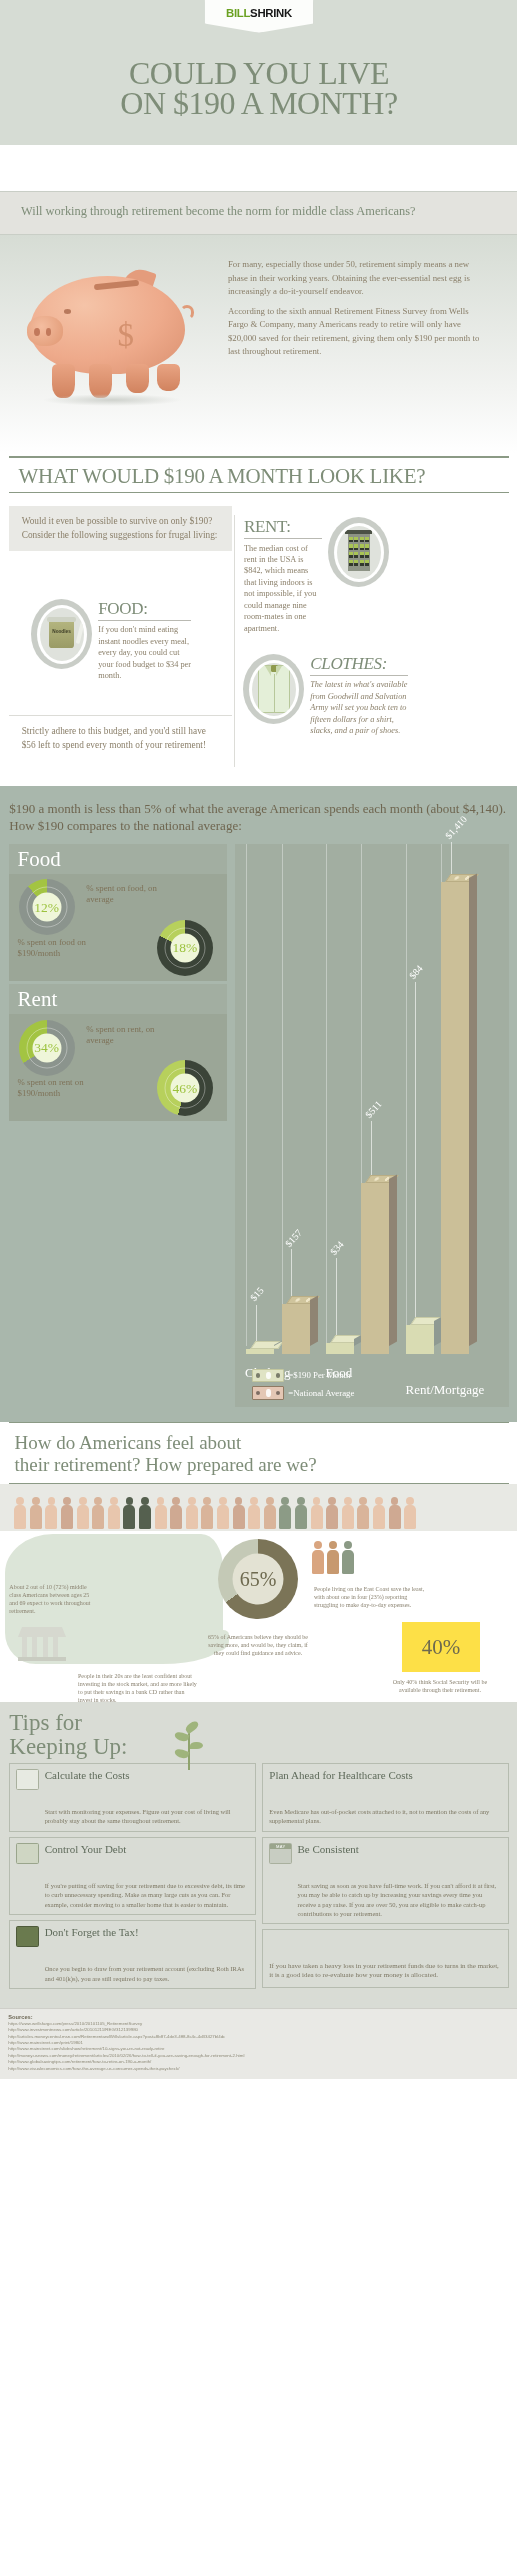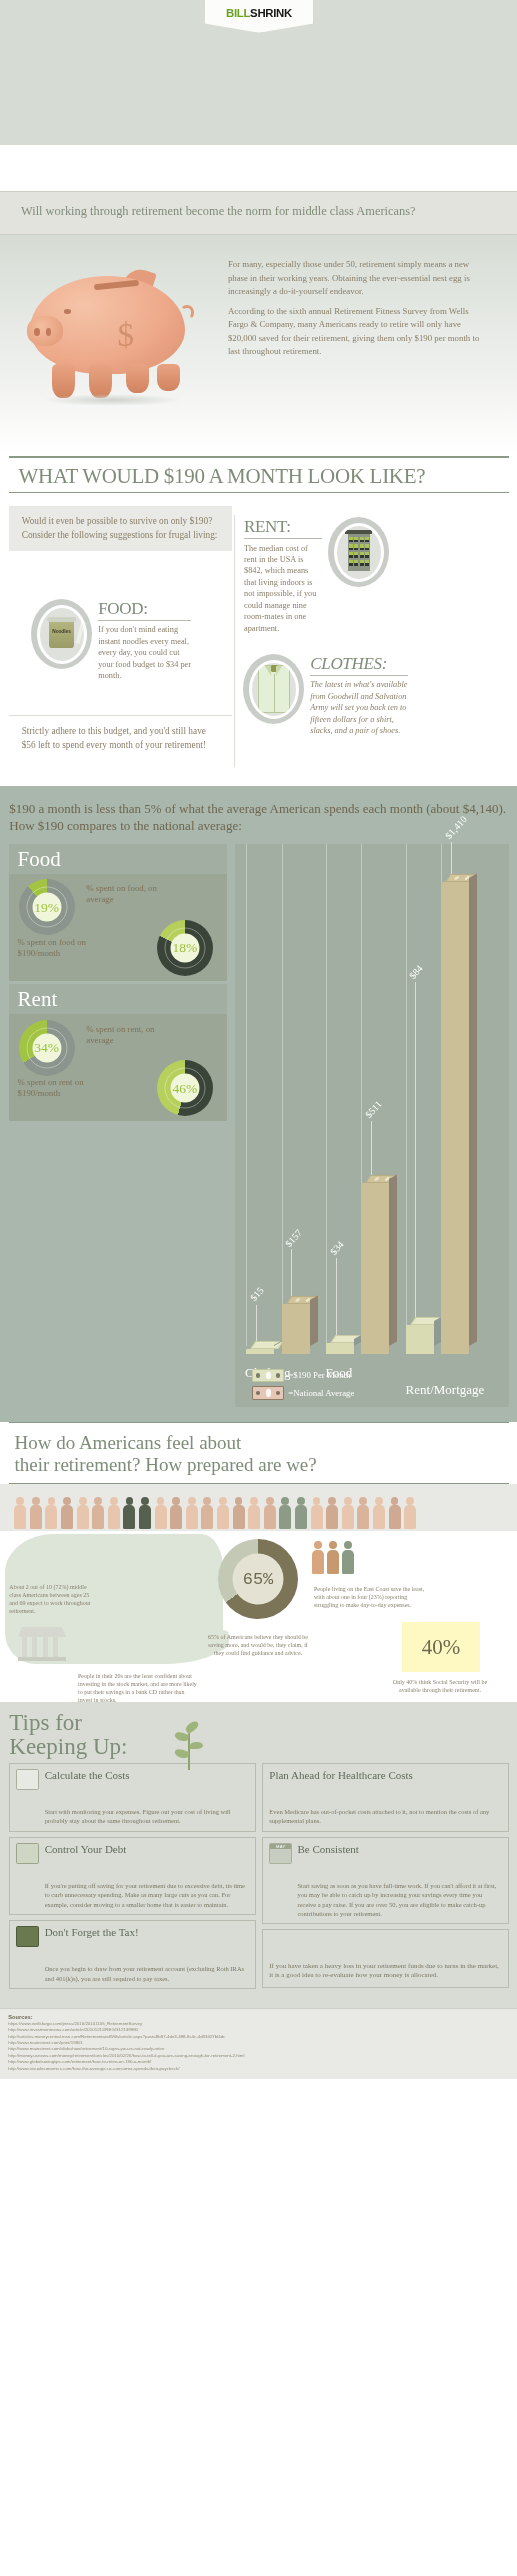--- a/index.html
+++ b/index.html
@@ -188,22 +188,22 @@
      border-radius:4.7px 4.7px 1.6px 1.6px; }
   .retire .mapzone { position:relative; height:171px; background:#fff; }
   .usmap { position:absolute; left:5.2px; top:3.1px; width:218px; height:130px;
      background:#dbe4d6; border-radius:22% 10% 28% 14%/30% 26% 16% 24%; opacity:.95; }
   .usmap:after { content:""; position:absolute; right:-6.2px; bottom:12.4px; width:30px; height:22px;
      background:#dbe4d6; border-radius:40% 20% 50% 30%; }
   .bigdonut { position:absolute; left:218px; top:8.3px; width:80px; height:80px; border-radius:50%;
      background:conic-gradient(#7b7457 0 65%, #c4c9b6 65% 100%); }
   .bigdonut .hole { position:absolute; left:50%; top:50%; transform:translate(-50%,-50%);
      width:51px; height:51px; border-radius:50%; background:#e3e2d3;
-     display:flex; align-items:center; justify-content:center; color:#6e6a4f; font-size:17px;font-family:Liberation Mono, monospace; }
-  .pct40 { position:absolute; right:38px; top:91px; width:78px; height:50px; background:#fef9c3;
+     display:flex; align-items:center; justify-content:center; color:#6e6a4f; font-size:20px; }
+  .pct40 { position:absolute; right:38px; top:91px; width:78px; height:50px; background:#fde047;
      display:flex; align-items:center; justify-content:center; color:#6e6a4f; font-size:21px; }
   .smallnote { position:absolute; font-size:6px; line-height:1.35; color:#8a8270; }
   .n1 { left:9.3px; top:52px; width:88px; }
   .n2 { left:314px; top:54px; width:114px; }
   .n3 { left:206px; top:102px; width:104px; text-align:center; }
   .n4 { left:78px; top:141px; width:119px; }
   .n5 { right:29px; bottom:8.3px; width:98px; text-align:center; }
   .bank { position:absolute; left:17.6px; top:96px; width:48px; height:37px; }
   .bank .roof { width:48px; height:0; border-left:4.1px solid transparent; border-right:4.1px solid transparent;
      border-bottom:10.4px solid #d6d8cf; }
@@ -240,20 +240,24 @@
 <body>
 
 <div class="page">
 
   <div class="hero">
     <div class="logo-wrap">
       <div class="logo">
         <span class="g">BILL</span><span class="k">SHRINK</span>
       </div>
     </div>
+    <h1 class="title">
+      <span>COULD YOU LIVE</span>
+      <span class="l2">ON $190 A MONTH?</span>
+    </h1>
   </div>
 
   <div class="subhead">
     <p>Will working through retirement become the norm for middle class Americans?</p>
   </div>
 
   <div class="intro">
     <div class="pigcol">
       <div class="piggy">
         <div class="ear"></div>
@@ -386,21 +390,21 @@
 
     <div class="cwrap">
 
       <div class="donuts">
 
         <div class="dgroup">
           <h3>Food</h3>
           <div class="dbody">
             <div class="donut d-top" style="background:conic-gradient(#8b948d 0 88%, #a3c442 88% 100%);">
               <div class="ring"></div>
-              <div class="hole">19%</div>
+              <div class="hole">12%</div>
             </div>
             <div class="dlabel tl">% spent on food, on average</div>
             <div class="donut d-bot" style="background:conic-gradient(#3b4438 0 82%, #b7d05c 82% 100%);">
               <div class="ring"></div>
               <div class="hole">18%</div>
             </div>
             <div class="dlabel bl">% spent on food on $190/month</div>
           </div>
         </div>
 

